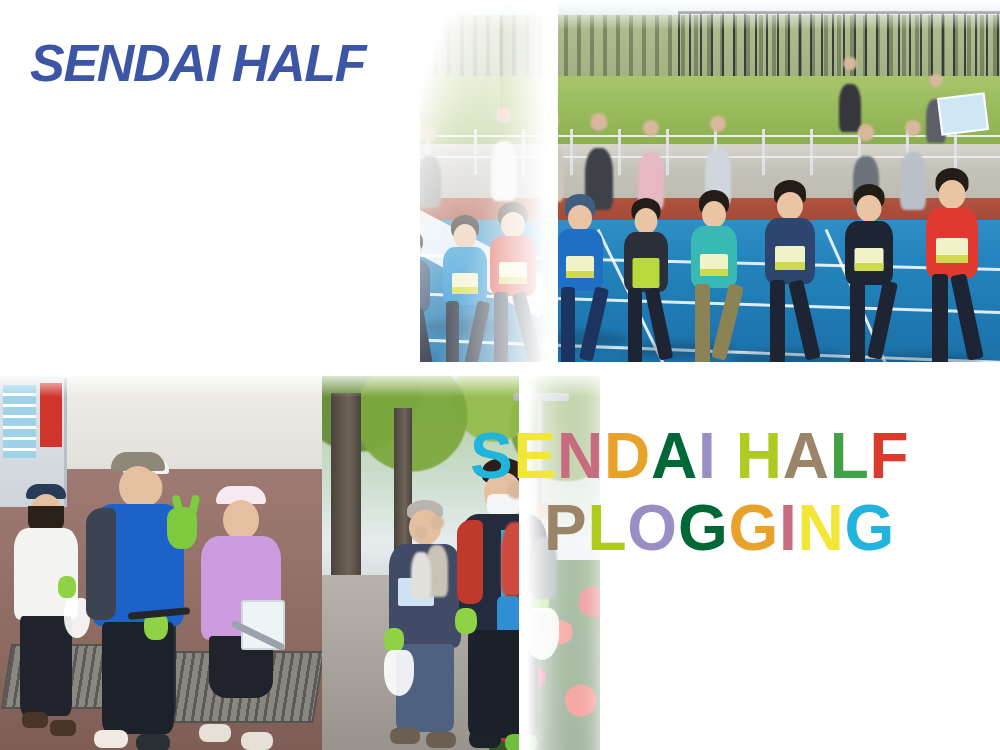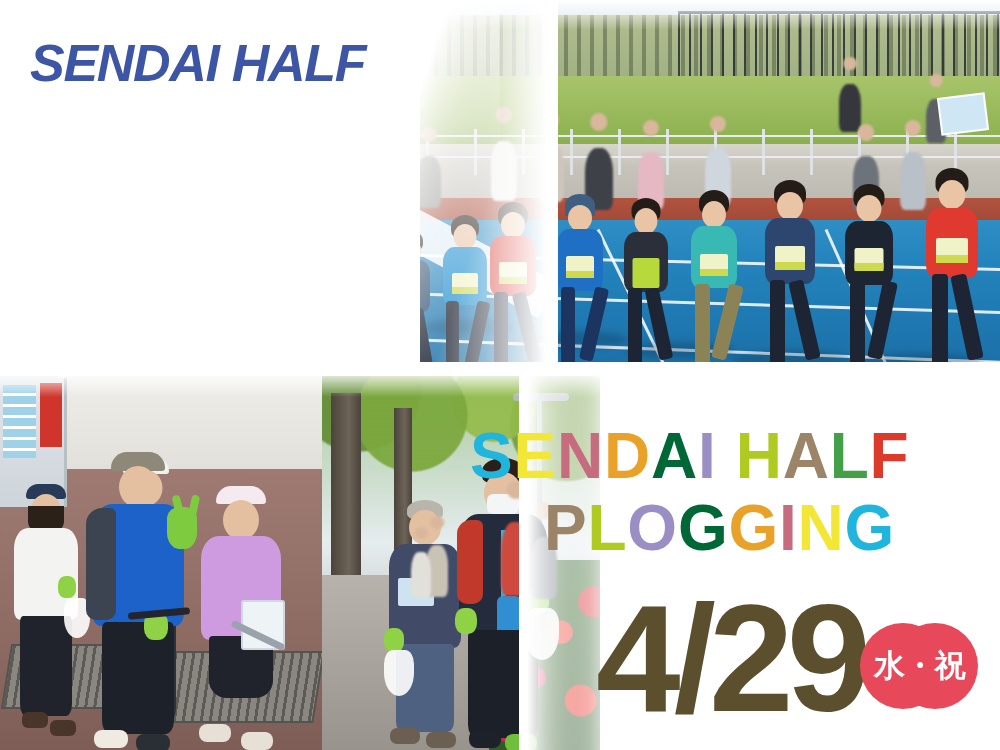--- a/index.html
+++ b/index.html
@@ -404,23 +404,14 @@
 
   <div id="family-run">
     <div class="lk-line" id="lk-sendai-half" style="color: rgb(60, 85, 165);">SENDAI HALF</div>
   </div>
 
   <div id="plogging">
     <div class="rainbow" id="rb-sendai-half"><span style="color: rgb(33, 180, 220);">S</span><span style="color: rgb(242, 230, 54);">E</span><span style="color: rgb(198, 108, 126);">N</span><span style="color: rgb(233, 162, 41);">D</span><span style="color: rgb(0, 104, 55);">A</span><span style="color: rgb(155, 142, 196);">I</span><span class="sp"></span><span style="color: rgb(175, 203, 34);">H</span><span style="color: rgb(156, 132, 104);">A</span><span style="color: rgb(67, 160, 71);">L</span><span style="color: rgb(220, 58, 43);">F</span></div>
     <div class="rainbow" id="rb-plogging"><span style="color: rgb(156, 132, 104);">P</span><span style="color: rgb(175, 203, 34);">L</span><span style="color: rgb(155, 142, 196);">O</span><span style="color: rgb(0, 104, 55);">G</span><span style="color: rgb(233, 162, 41);">G</span><span style="color: rgb(198, 108, 126);">I</span><span style="color: rgb(242, 230, 54);">N</span><span style="color: rgb(33, 180, 220);">G</span></div>
   </div>
 
-  <div id="date-block">
-    <div id="date-text" style="color: rgb(92, 79, 46);">4/29</div>
-    <div id="day-badge">
-      <div class="lobe l" style="background: rgb(232, 73, 90);"></div>
-      <div class="lobe r" style="background: rgb(232, 73, 90);"></div>
-      <div class="bridge" style="background: rgb(232, 73, 90);"></div>
-      <div id="day-badge-text" style="color: rgb(255, 255, 255);">水・祝</div>
-    </div>
-  </div>
 
 </div>
 
 </body></html>

